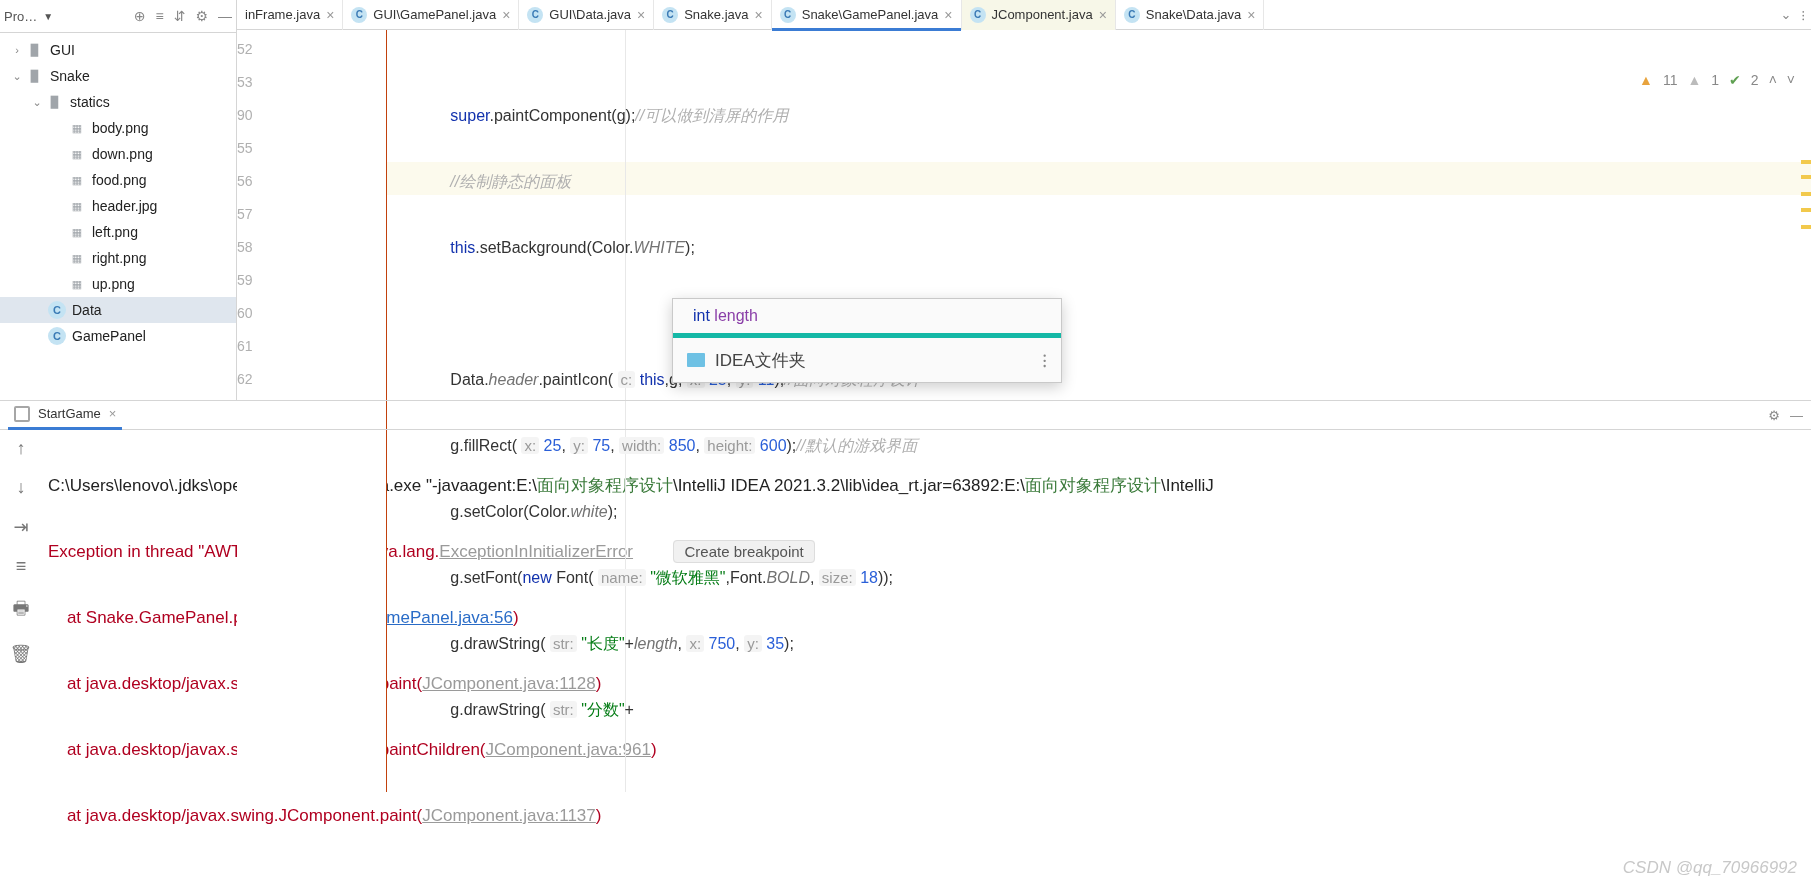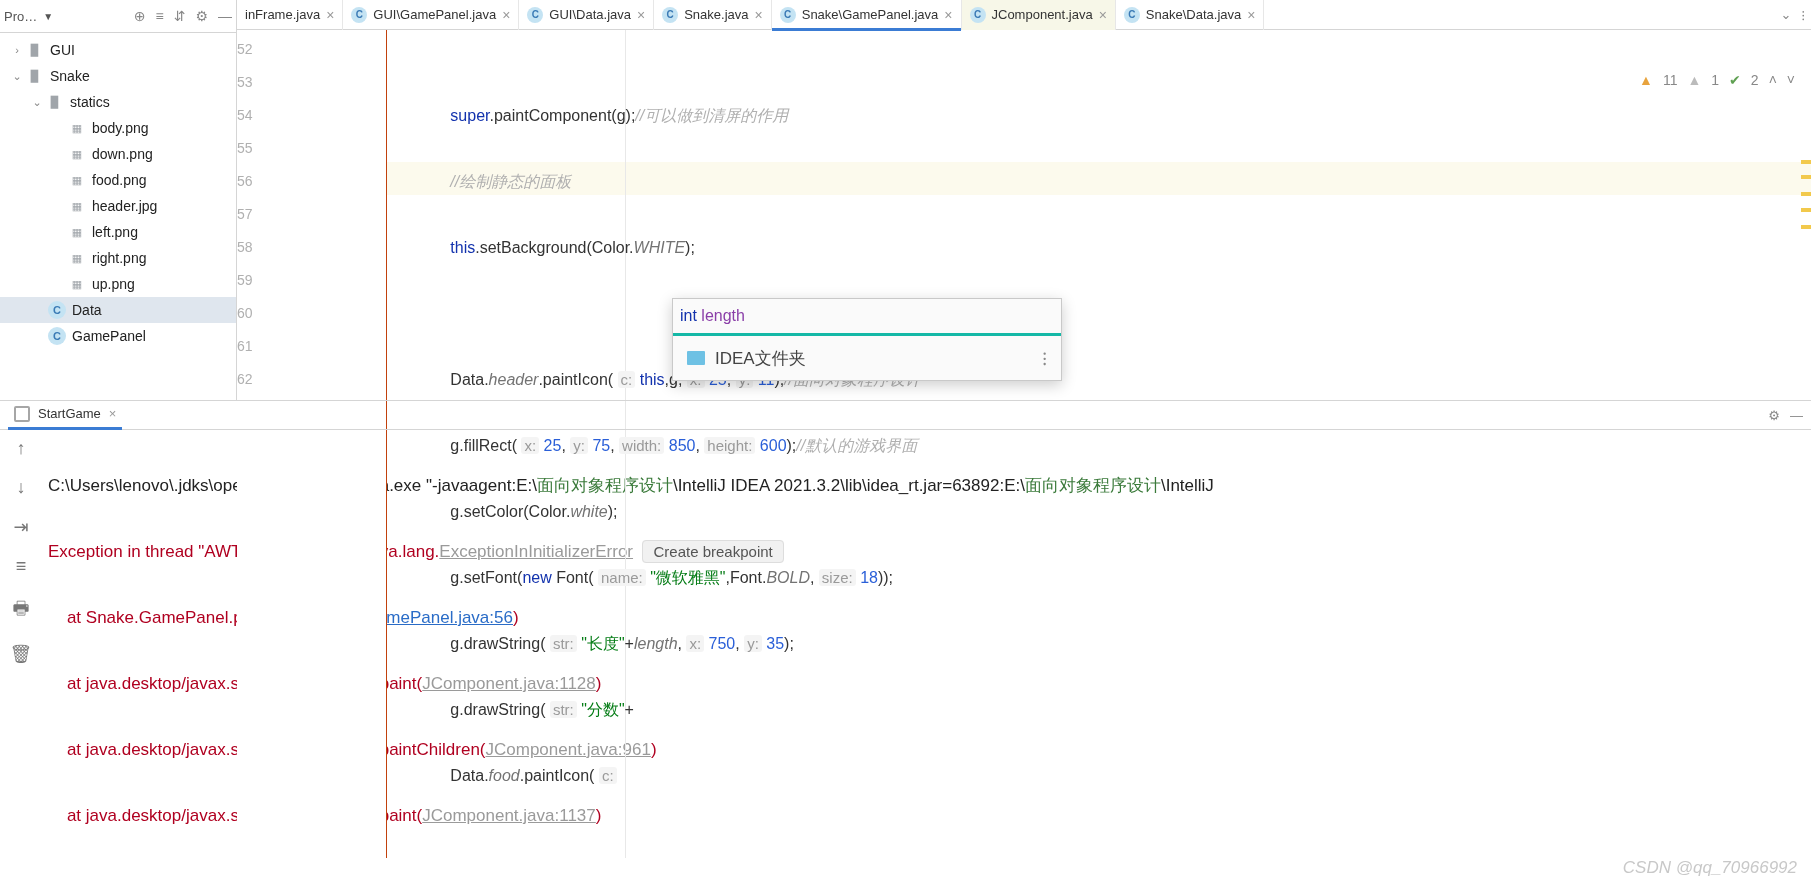--- a/index.html
+++ b/index.html
@@ -35,38 +35,38 @@
 .gutter div{height:33px;line-height:33px;font-size:14px;}
 .divv{position:absolute;left:388px;top:0;bottom:0;width:1px;background:#e8e8e8;}
 .code { flex:1; padding:3px 0 0 10px; white-space:pre; line-height:33px; position:relative;}
 .hl-line{position:absolute;left:0;right:0;height:33px;background:#fcfaed;z-index:-1;}
 .kw{color:#1232ad;} .str{color:#067d17;} .num{color:#2a5fd8;} .fld{color:#737373;font-style:italic;} .cmt{color:#b0b0b0;font-style:italic;} .hint{color:#9a9a9a;background:#f4f4f4;padding:0 3px;border-radius:3px;font-size:15px;}
 .inspect{position:absolute;top:42px;right:16px;display:flex;gap:10px;align-items:center;font-size:14px;color:#888;}
 .warn-ic{color:#e8a33d;} .chk-ic{color:#5fa052;} .gray-ic{color:#bbb;}
 .right-stripe{position:absolute;right:0;top:30px;bottom:0;width:12px;}
 .stripe-mark{position:absolute;right:0;width:10px;height:4px;}
 .popup{position:absolute;left:672px;top:298px;width:390px;background:#fafafa;border:1px solid #c9c9c9;box-shadow:0 4px 14px rgba(0,0,0,.2);font-family:"JetBrains Mono","Consolas",monospace;}
-.popup-r1{padding:8px 7px;font-size:16px;}
+.popup-r1{padding:8px 20px;font-size:16px;}
 .popup .pkw{color:#1232ad;} .popup .pid{color:#8a3ea8;}
-.popup-r2{display:flex;align-items:center;padding:10px 14px;gap:10px;font-size:17px;color:#444;border-top:3px solid #14b8a6;}
+.popup-r2{display:flex;align-items:center;padding:10px 14px;gap:10px;font-size:17px;color:#444;border-top:5px solid #14b8a6;}
 .popup-fold{width:18px;height:14px;background:#6ec1e4;border-radius:1px;}
 .popup-dots{margin-left:auto;color:#888;font-size:18px;}
 
 .split{height:30px;border-top:1px solid #d5d5d5;border-bottom:1px solid #d5d5d5;display:flex;align-items:center;padding:0 8px;position:relative;}
 .run-tab{display:flex;align-items:center;gap:8px;height:30px;padding:0 6px;border-bottom:3px solid #3b7cd4;}
 .run-tab .ri{width:16px;height:16px;border:2px solid #a6a6a6;border-radius:2px;}
 .run-close{color:#999;}
 .split-gear{margin-left:auto;color:#888;display:flex;gap:10px;}
 
 .bottom{display:flex;height:428px;}
 .run-gutter{width:42px;display:flex;flex-direction:column;align-items:center;padding-top:8px;gap:18px;color:#777;font-size:18px;}
 .run-gutter div{cursor:pointer;}
 .console{flex:1;font-family:"JetBrains Mono","Consolas",monospace;font-size:17px;line-height:33px;padding:6px 0 0 6px;white-space:pre;overflow:hidden;color:#222;}
 .console .err{color:#b00020;} .console .lnk{color:#2a6cc7;text-decoration:underline;} .console .glnk{color:#9a9a9a;text-decoration:underline;} .console .cn{color:#3a7a3a;}
-.console .bp{background:#f1f1f1;border:1px solid #ddd;border-radius:4px;padding:2px 10px;color:#555;font-size:15px;font-family:"Segoe UI",Arial;}
+.console .bp{background:#f1f1f1;border:1px solid #ddd;border-radius:4px;padding:2px 10px;color:#555;font-size:15px;font-family:"Segoe UI",Arial;margin-left:31px;}
 .watermark{position:fixed;right:14px;bottom:10px;color:#c8c8c8;font-size:17px;font-style:italic;}
 </style>
 </head>
 <body>
 
 <div class="top-container">
   <div class="sidebar">
     <div class="sidebar-header">
       <span class="sidebar-title">Pro…</span>
       <span class="dropdown-arrow">▼</span>
@@ -172,21 +172,21 @@
       <div class="tab-more">
           <span>⌄</span>
           <span>⁝</span>
         </div>
     </div>
 
     <div class="editor-body">
       <div class="gutter">
         <div>52</div>
           <div>53</div>
-          <div>54</div>
+          <div>90</div>
           <div>55</div>
           <div>56</div>
           <div>57</div>
           <div>58</div>
           <div>59</div>
           <div>60</div>
           <div>61</div>
           <div>62</div>
       </div>
       <div class="divv"></div>
@@ -195,21 +195,20 @@
 <div>            <span class="kw">super</span><span>.paintComponent(g);</span><span class="cmt">//可以做到清屏的作用</span></div>
 <div>            <span class="cmt">//绘制静态的面板</span></div>
 <div>            <span class="kw">this</span><span>.setBackground(Color.</span><span class="fld">WHITE</span><span>);</span></div>
 <div> </div>
 <div>            <span>Data.</span><span class="fld">header</span><span>.paintIcon( </span><span class="hint">c:</span> <span class="kw">this</span><span>,g, </span><span class="hint">x:</span> <span class="num">25</span><span>, </span><span class="hint">y:</span> <span class="num">11</span><span>);</span><span class="cmt">//面向对象程序设计</span></div>
 <div>            <span>g.fillRect( </span><span class="hint">x:</span> <span class="num">25</span><span>, </span><span class="hint">y:</span> <span class="num">75</span><span>, </span><span class="hint">width:</span> <span class="num">850</span><span>, </span><span class="hint">height:</span> <span class="num">600</span><span>);</span><span class="cmt">//默认的游戏界面</span></div>
 <div>            <span>g.setColor(Color.</span><span class="fld">white</span><span>);</span></div>
 <div>            <span>g.setFont(</span><span class="kw">new</span><span> Font( </span><span class="hint">name:</span> <span class="str">"微软雅黑"</span><span>,Font.</span><span class="fld">BOLD</span><span>, </span><span class="hint">size:</span> <span class="num">18</span><span>));</span></div>
 <div>            <span>g.drawString( </span><span class="hint">str:</span> <span class="str">"长度"</span><span>+</span><span class="fld">length</span><span>, </span><span class="hint">x:</span> <span class="num">750</span><span>, </span><span class="hint">y:</span> <span class="num">35</span><span>);</span></div>
 <div>            <span>g.drawString( </span><span class="hint">str:</span> <span class="str">"分数"</span><span>+</span></div>
-<div>            <span>Data.</span><span class="fld">food</span><span>.paintIcon( </span><span class="hint">c:</span></div>
       </div>
       <div class="inspect">
         <span class="warn-ic">▲</span>
           <span>11</span>
         <span class="gray-ic">▲</span>
           <span>1</span>
         <span class="chk-ic">✔</span>
           <span>2</span>
         <span>˄</span>
         <span>˅</span>

